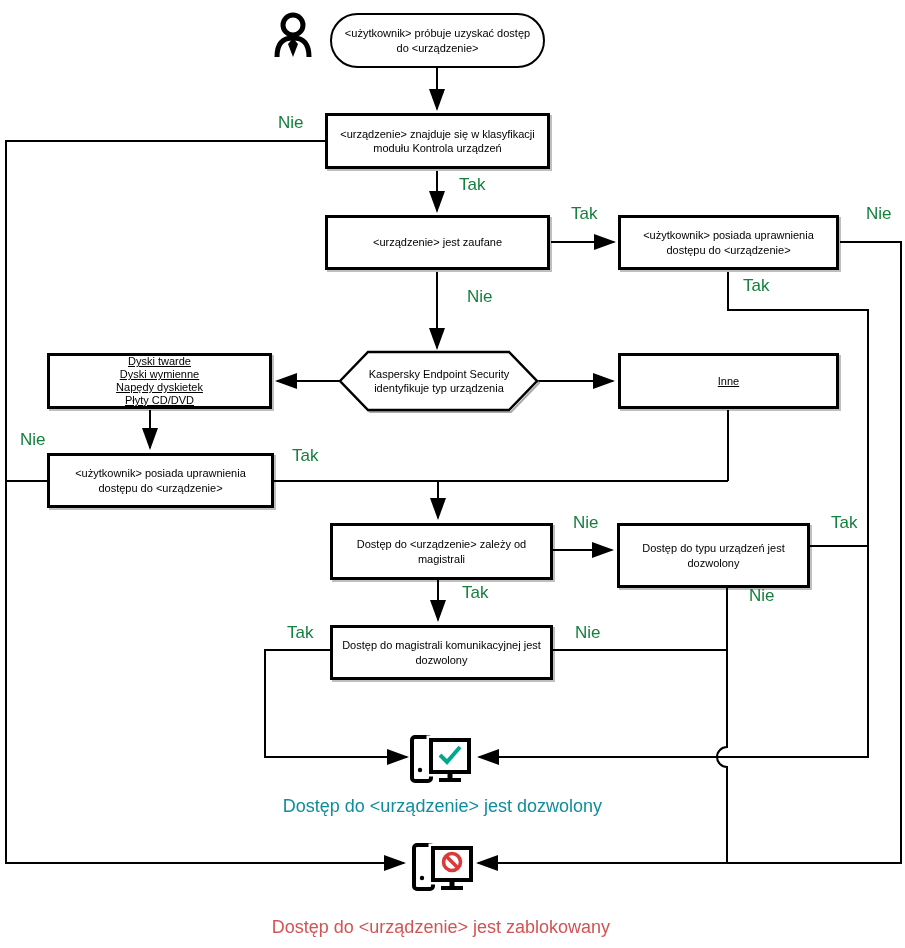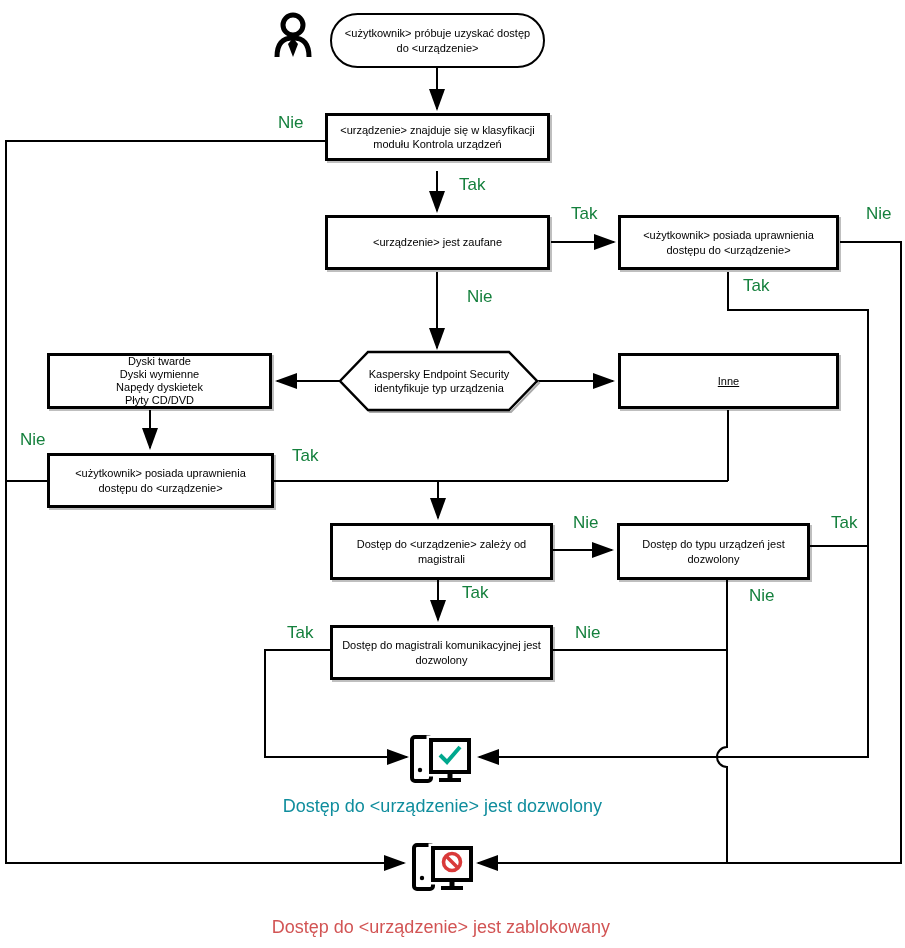--- a/index.html
+++ b/index.html
@@ -92,44 +92,44 @@
         <circle cx="452" cy="862" r="8.5"></circle>
         <line x1="446" y1="856" x2="458" y2="868"></line>
       </g>
       <line x1="452" y1="882" x2="452" y2="886" stroke="#000" stroke-width="5"></line>
       <line x1="441" y1="888" x2="463" y2="888" stroke="#000" stroke-width="4"></line>
     </g>
   </svg>
 
   <div class="node stadium" style="left:330px;top:13px;width:215px;height:55px;border-width:2.5px;">&lt;użytkownik&gt; próbuje uzyskać dostęp do &lt;urządzenie&gt;</div>
 
-  <div class="node" style="left:325px;top:113px;width:225px;height:48px;">&lt;urządzenie&gt; znajduje się w klasyfikacji modułu Kontrola urządzeń</div>
+  <div class="node" style="left:325px;top:113px;width:225px;height:56px;">&lt;urządzenie&gt; znajduje się w klasyfikacji modułu Kontrola urządzeń</div>
 
   <div class="node" style="left:325px;top:215px;width:225px;height:55px;">&lt;urządzenie&gt; jest zaufane</div>
 
   <div class="node" style="left:618px;top:215px;width:221px;height:55px;">&lt;użytkownik&gt; posiada uprawnienia dostępu do &lt;urządzenie&gt;</div>
 
   <div class="hexlabel" style="left:352px;top:355px;width:174px;height:52px;">Kaspersky Endpoint Security identyfikuje typ urządzenia</div>
 
-  <div class="node multiline" style="left:47px;top:353px;width:225px;height:56px;line-height:1.18;">
+  <div class="node multiline" style="left:47px;top:353px;width:225px;height:56px;line-height:1.18;text-decoration:underline;">
     <div>
       <div>Dyski twarde</div>
       <div>Dyski wymienne</div>
       <div>Napędy dyskietek</div>
       <div>Płyty CD/DVD</div>
     </div>
   </div>
 
   <div class="node" style="left:618px;top:353px;width:221px;height:56px;text-decoration:underline;">Inne</div>
 
   <div class="node" style="left:47px;top:453px;width:227px;height:55px;">&lt;użytkownik&gt; posiada uprawnienia dostępu do &lt;urządzenie&gt;</div>
 
   <div class="node" style="left:330px;top:523px;width:223px;height:57px;">Dostęp do &lt;urządzenie&gt; zależy od magistrali</div>
 
-  <div class="node" style="left:617px;top:523px;width:193px;height:57px;">Dostęp do typu urządzeń jest dozwolony</div>
+  <div class="node" style="left:617px;top:523px;width:193px;height:65px;">Dostęp do typu urządzeń jest dozwolony</div>
 
   <div class="node" style="left:330px;top:625px;width:223px;height:55px;">Dostęp do magistrali komunikacyjnej jest dozwolony</div>
 
   <span class="edge-label" style="left:278px;top:114px;">Nie</span>
   <span class="edge-label" style="left:459px;top:176px;">Tak</span>
   <span class="edge-label" style="left:571px;top:205px;">Tak</span>
   <span class="edge-label" style="left:467px;top:288px;">Nie</span>
   <span class="edge-label" style="left:866px;top:205px;">Nie</span>
   <span class="edge-label" style="left:743px;top:277px;">Tak</span>
   <span class="edge-label" style="left:20px;top:431px;">Nie</span>

